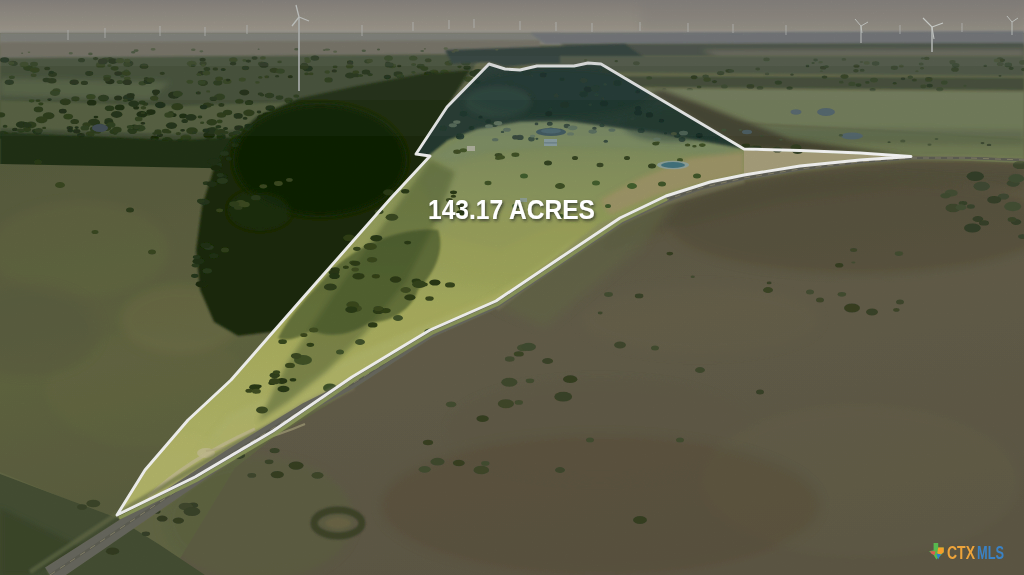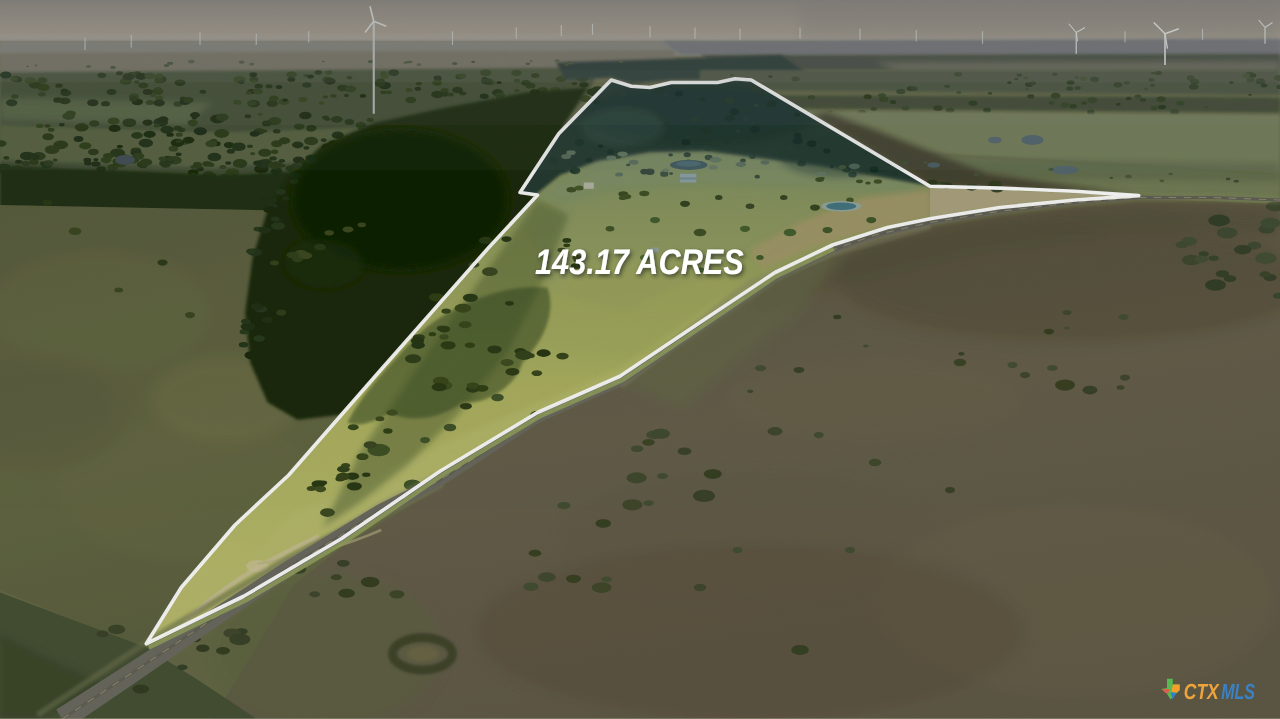--- a/index.html
+++ b/index.html
@@ -1,16 +1,16 @@
 <!DOCTYPE html>
 <html><head>
 <meta charset="utf-8">
 <style>
 html,body{margin:0;padding:0;}
-#stage{position:relative;width:1024px;height:575px;overflow:hidden;font-family:"Liberation Sans",sans-serif;background:#6e7154;font-style:italic;}
+#stage{position:relative;width:1024px;height:575px;overflow:hidden;font-family:"Liberation Sans",sans-serif;background:#6e7154;}
 svg{display:block;}
 </style>
 </head>
 <body>
 <div id="stage">
 <svg width="1024" height="575" viewBox="0 0 1024 575" xmlns="http://www.w3.org/2000/svg">
 <defs>
 <linearGradient id="sky" x1="0" y1="0" x2="0" y2="1">
  <stop offset="0" stop-color="#8e8985"></stop>
  <stop offset="0.6" stop-color="#9f9990"></stop>

